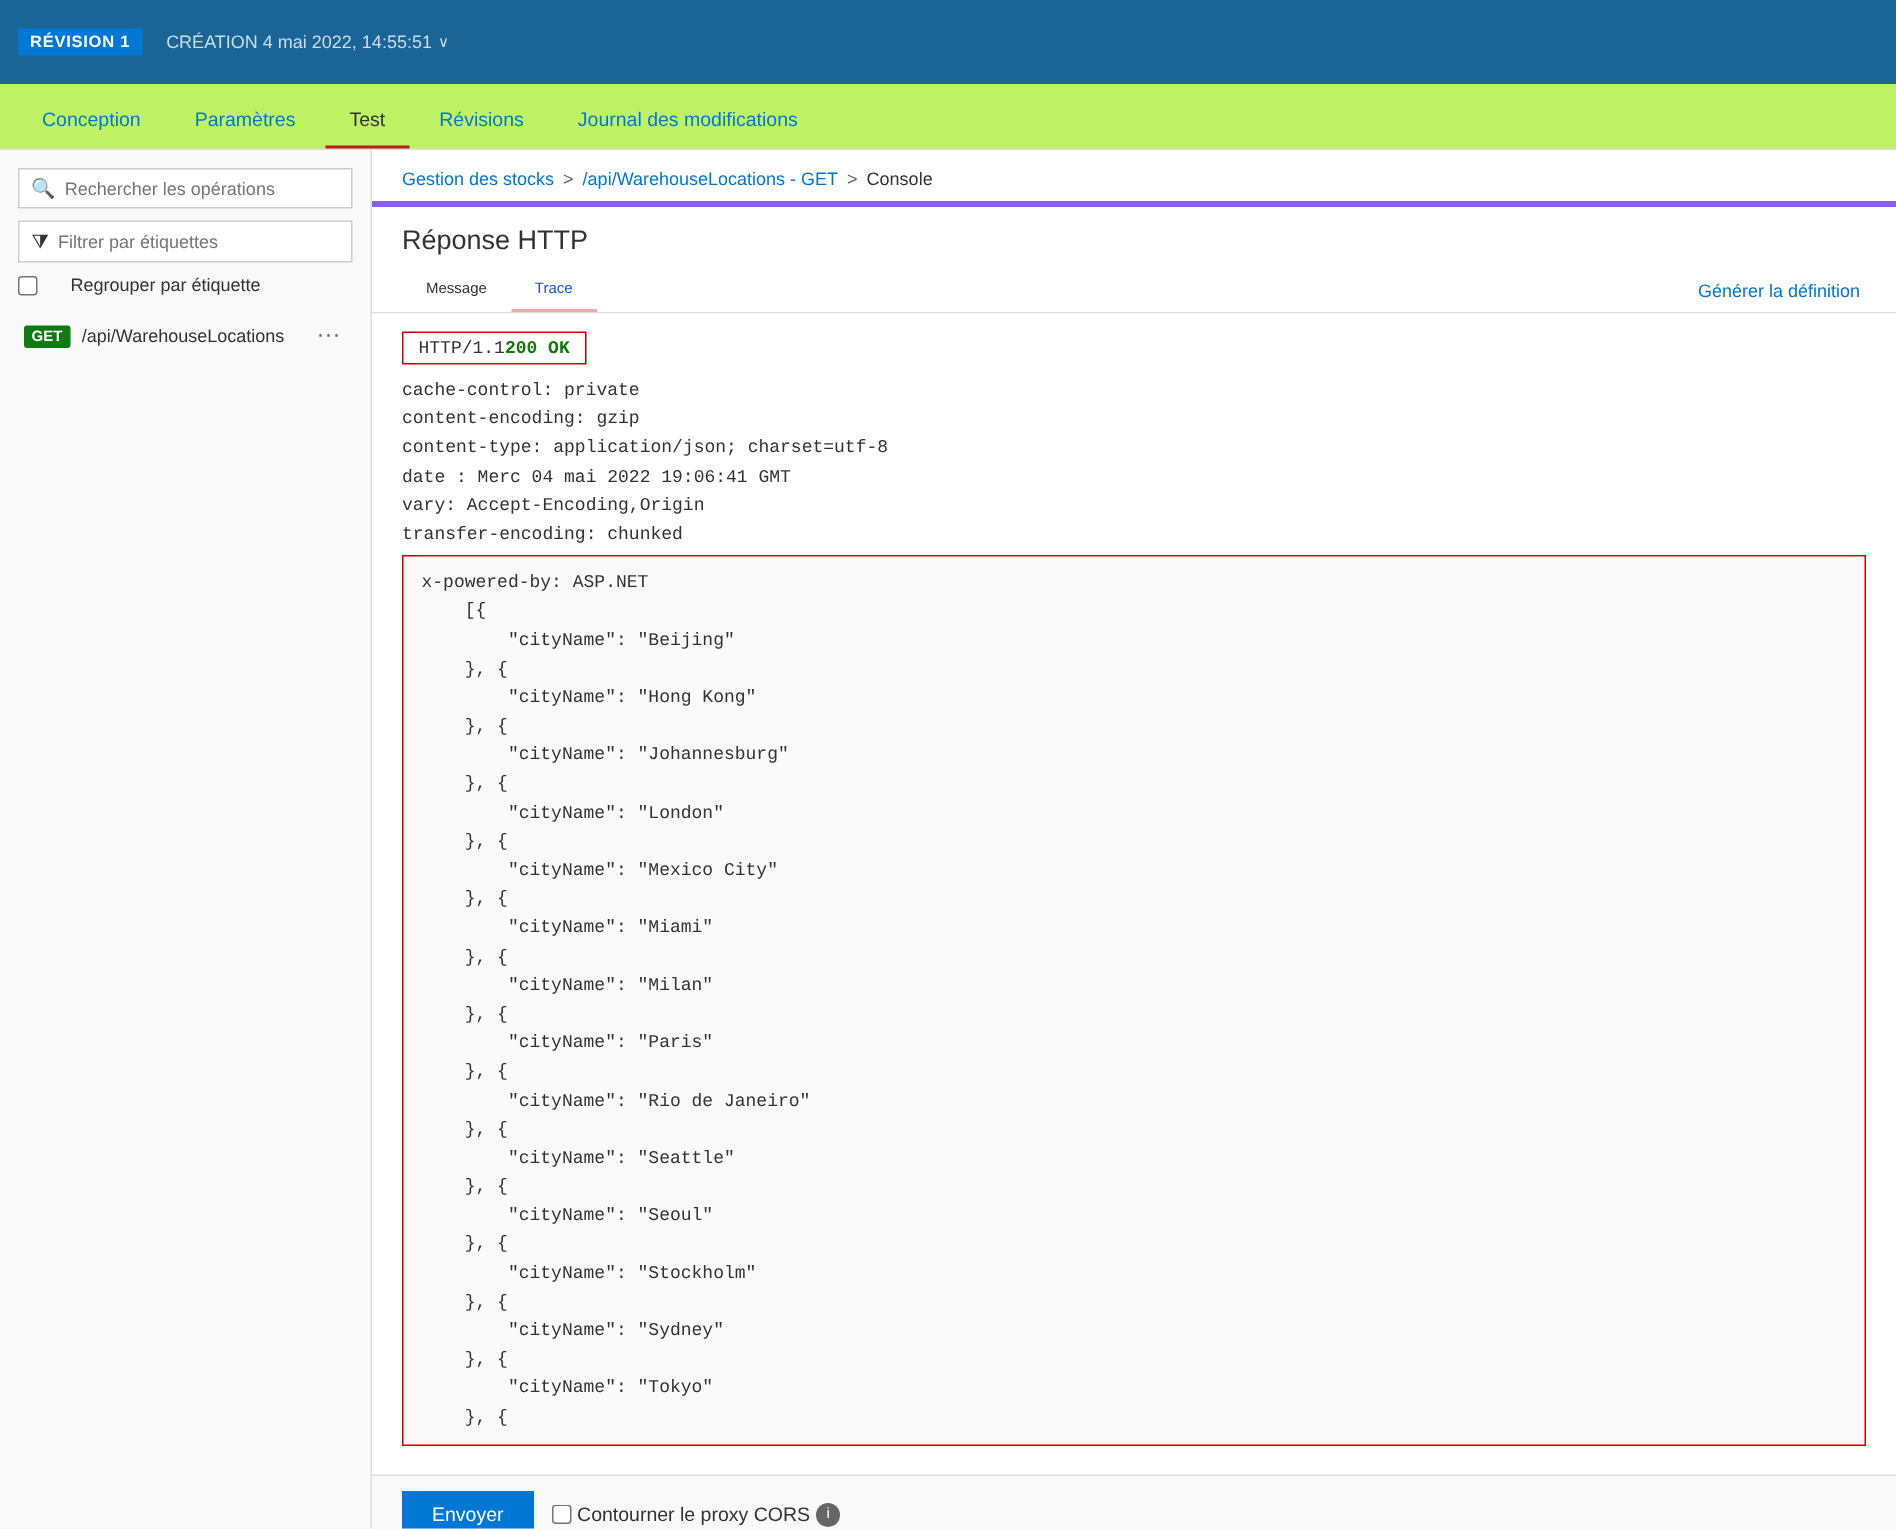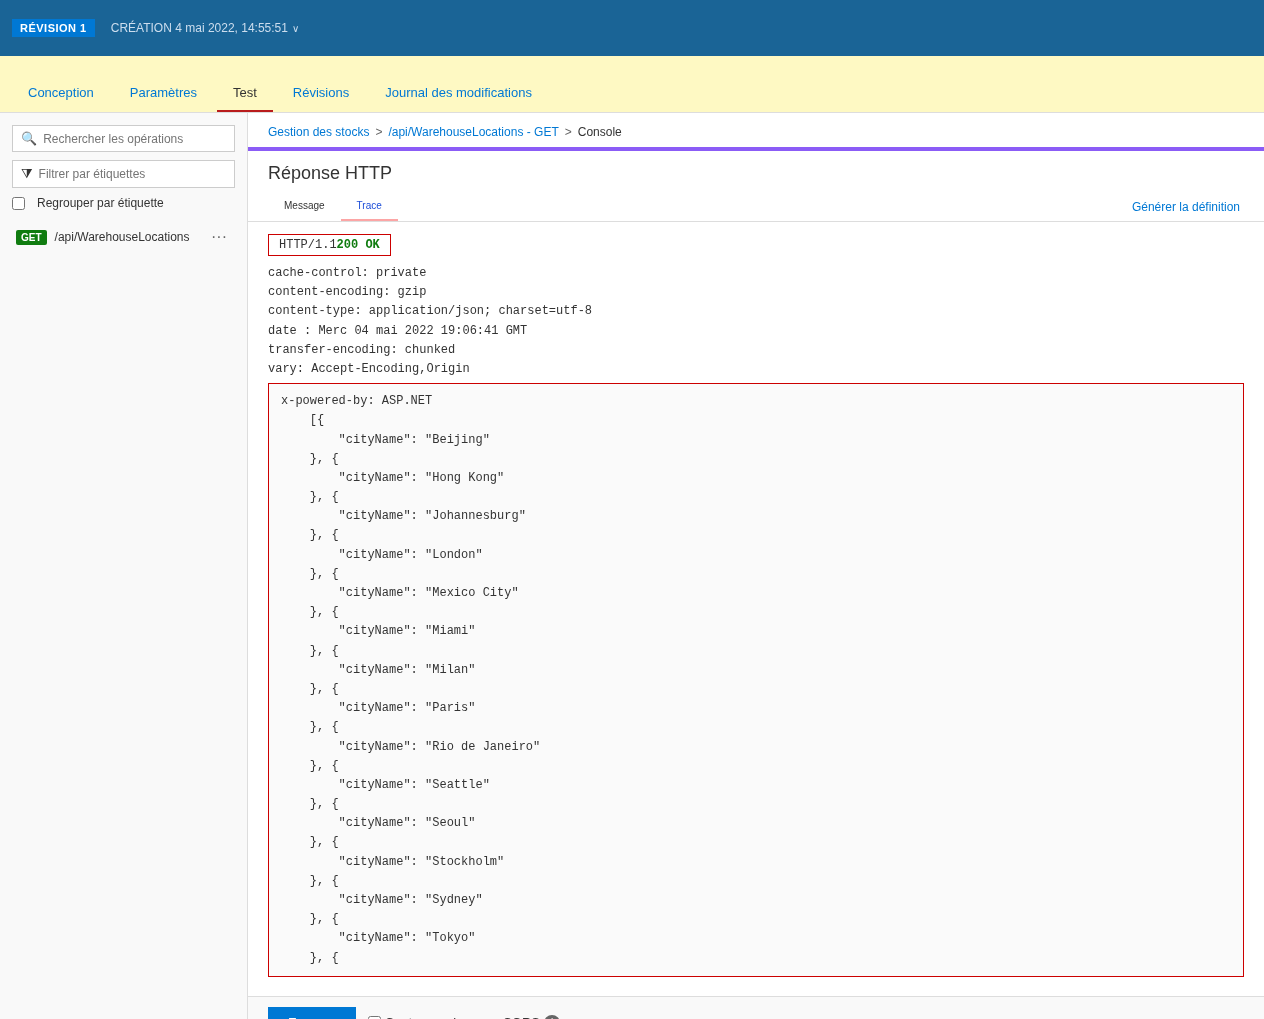--- a/index.html
+++ b/index.html
@@ -26,25 +26,25 @@
       color: #cde;
       font-size: 12px;
       display: flex;
       align-items: center;
       gap: 4px;
     }
     .creation-info .chevron { font-size: 10px; color: #cde; }
 
     
     .nav-tabs {
-      background: #fef9c3;
+      background: #bef264;
       border-bottom: 1px solid #ddd;
       display: flex;
       padding: 0 12px;
-      height: 57px;
+      height: 44px;
       align-items: flex-end;
     }
     .nav-tab {
       padding: 10px 16px;
       font-size: 13px;
       color: #0078d4;
       cursor: pointer;
       border-bottom: 2px solid transparent;
       margin-right: 4px;
       white-space: nowrap;
@@ -98,21 +98,21 @@
     .sidebar-filter input {
       border: none;
       outline: none;
       font-size: 12px;
       width: 100%;
       background: transparent;
     }
     .sidebar-group-label {
       display: flex;
       align-items: center;
-      gap: 12px;
+      gap: 22px;
       font-size: 12px;
       color: #333;
       margin-bottom: 12px;
     }
     .sidebar-group-label input[type="checkbox"] { margin: 0; }
     .sidebar-api-item {
       display: flex;
       align-items: center;
       gap: 8px;
       padding: 6px 4px;
@@ -329,22 +329,22 @@
     <div class="response-area">
       <div class="http-status-line">
         <span>HTTP/1.1 </span>
           <span class="status-ok">200 OK</span>
       </div>
       <div class="headers-block">
         <div>cache-control: private</div>
         <div>content-encoding: gzip</div>
         <div>content-type: application/json; charset=utf-8</div>
         <div>date : Merc 04 mai 2022 19:06:41 GMT</div>
+        <div>vary: Accept-Encoding,Origin</div>
         <div>transfer-encoding: chunked</div>
-        <div>vary: Accept-Encoding,Origin</div>
       </div>
       <div class="json-block">
         <div>x-powered-by: ASP.NET</div>
         <div>&nbsp;&nbsp;&nbsp;&nbsp;[{</div>
         <div>&nbsp;&nbsp;&nbsp;&nbsp;&nbsp;&nbsp;&nbsp;&nbsp;"cityName": "Beijing"</div>
         <div>&nbsp;&nbsp;&nbsp;&nbsp;}, {</div>
         <div>&nbsp;&nbsp;&nbsp;&nbsp;&nbsp;&nbsp;&nbsp;&nbsp;"cityName": "Hong Kong"</div>
         <div>&nbsp;&nbsp;&nbsp;&nbsp;}, {</div>
         <div>&nbsp;&nbsp;&nbsp;&nbsp;&nbsp;&nbsp;&nbsp;&nbsp;"cityName": "Johannesburg"</div>
         <div>&nbsp;&nbsp;&nbsp;&nbsp;}, {</div>

